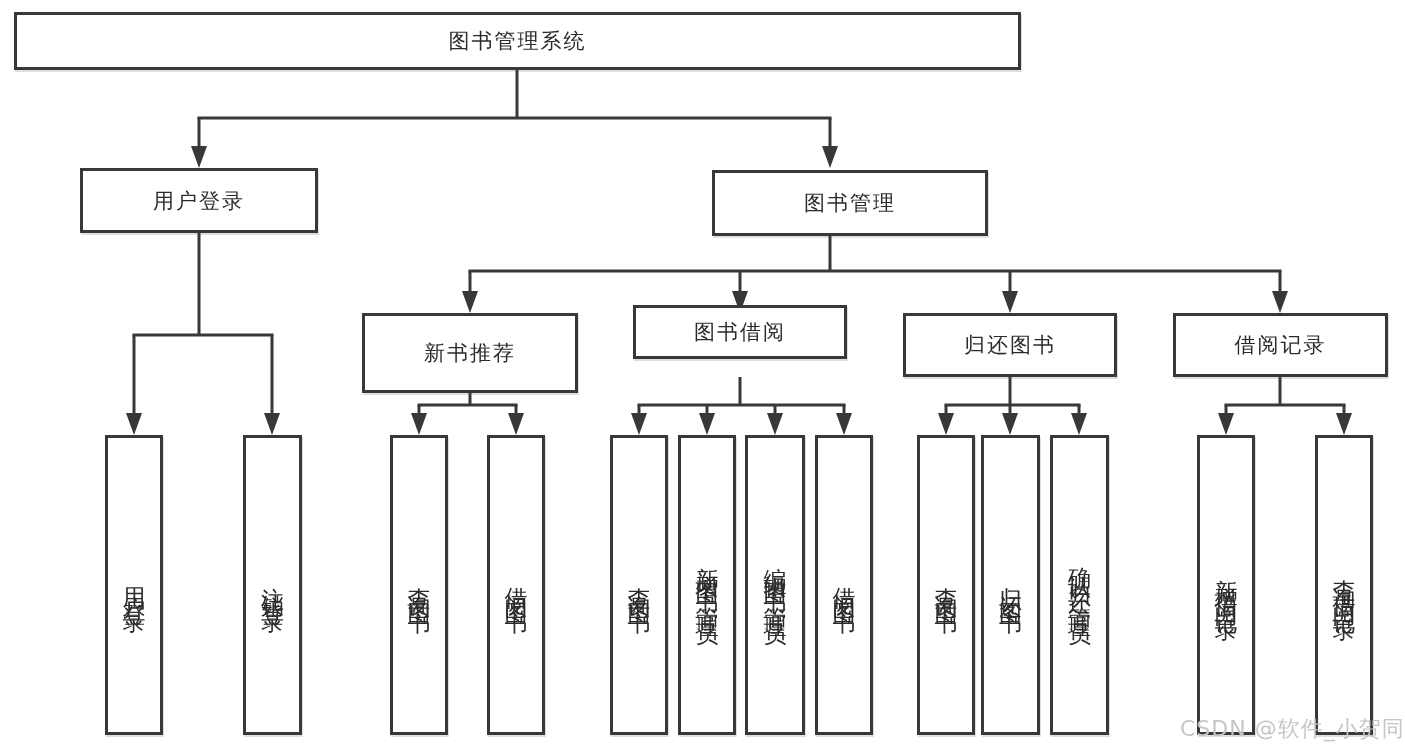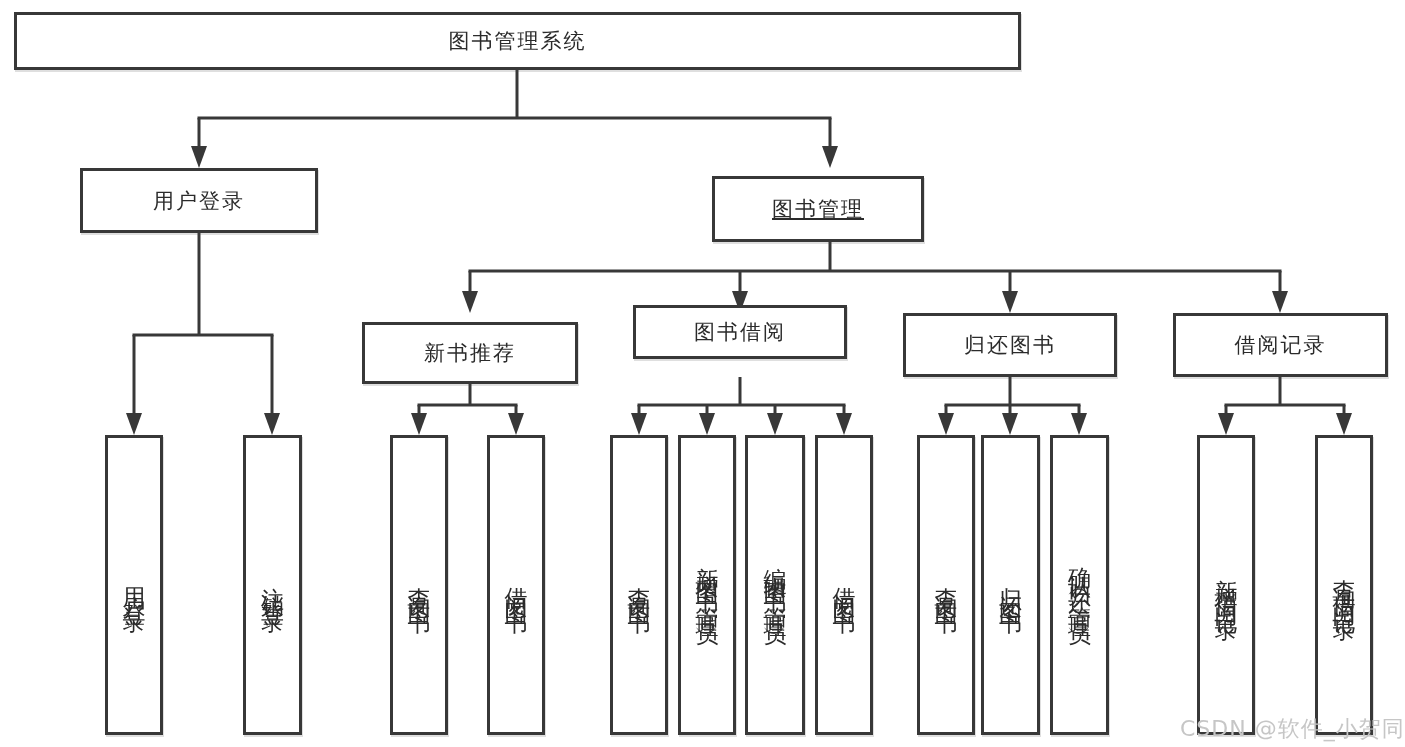--- a/index.html
+++ b/index.html
@@ -97,25 +97,25 @@
     </g>
   </svg>
 
   <div class="node hnode root">
     <span>图书管理系统</span>
   </div>
 
   <div class="node hnode" style="left:80px;top:168px;width:238px;height:65px;">
     <span>用户登录</span>
   </div>
-  <div class="node hnode" style="left:712px;top:176px;width:212px;height:66px;text-decoration:underline;">
+  <div class="node hnode" style="left:712px;top:170px;width:276px;height:66px;">
     <span>图书管理</span>
   </div>
 
-  <div class="node hnode" style="left:362px;top:322px;width:216px;height:62px;align-items:center;">
+  <div class="node hnode" style="left:362px;top:313px;width:216px;height:80px;align-items:center;">
     <span>新书推荐</span>
   </div>
   <div class="node hnode" style="left:633px;top:305px;width:214px;height:54px;">
     <span>图书借阅</span>
   </div>
   <div class="node hnode" style="left:903px;top:313px;width:214px;height:64px;">
     <span>归还图书</span>
   </div>
   <div class="node hnode" style="left:1173px;top:313px;width:215px;height:64px;">
     <span>借阅记录</span>

